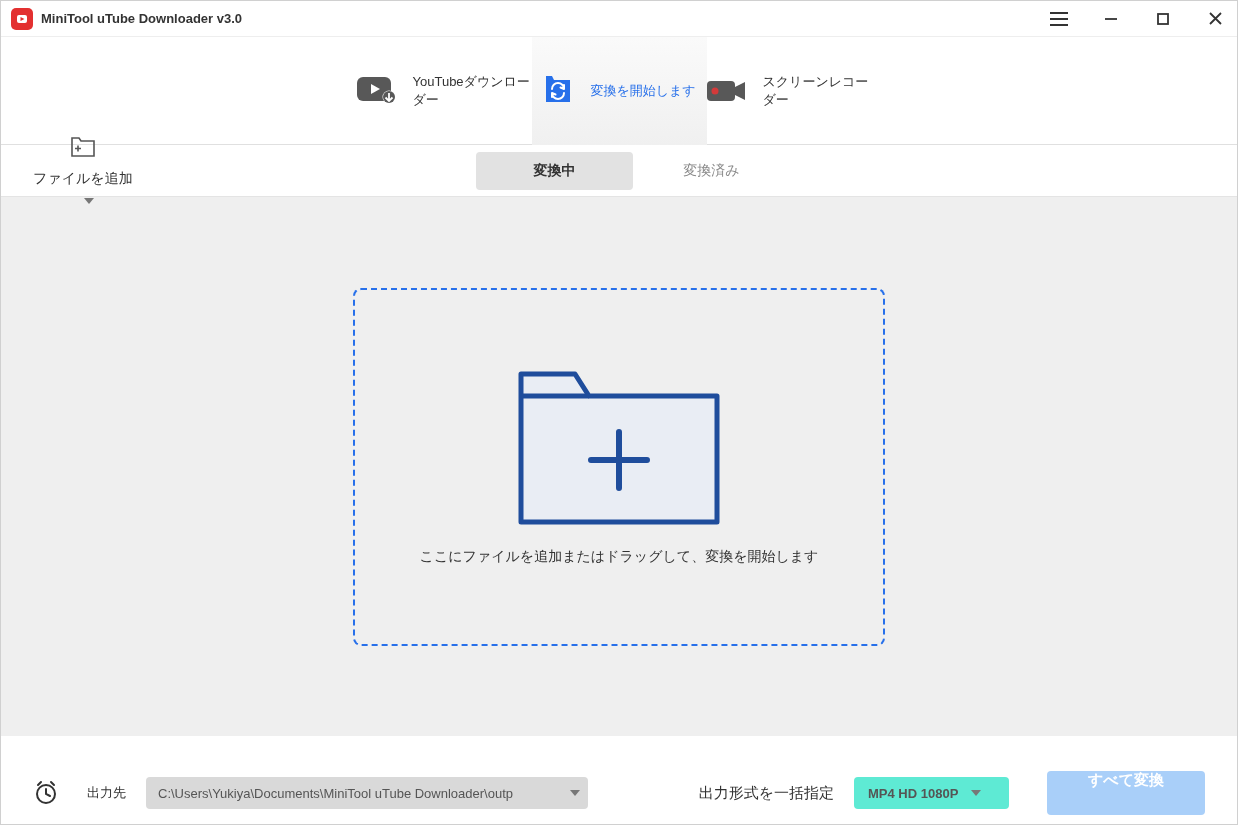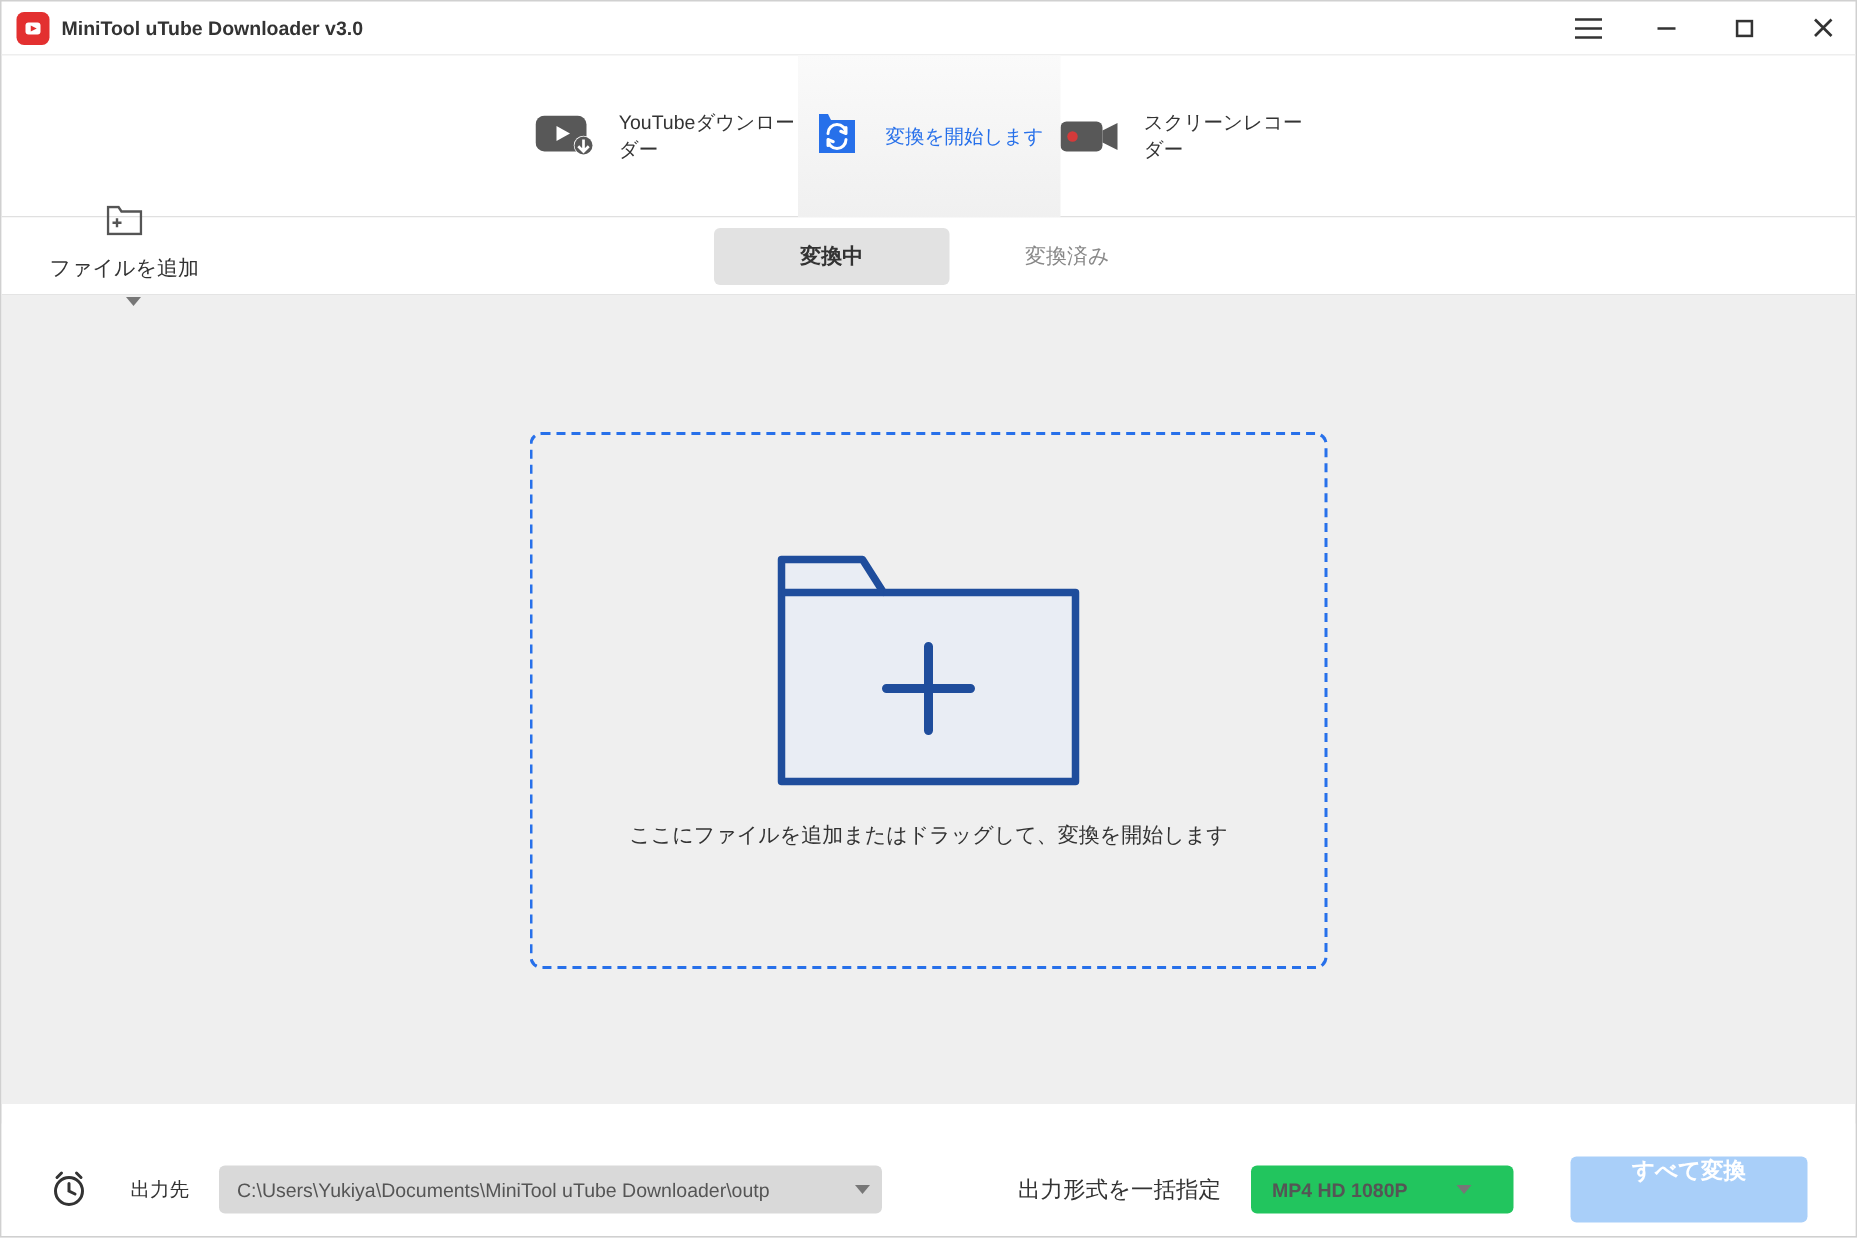--- a/index.html
+++ b/index.html
@@ -202,25 +202,25 @@
       flex: 1;
     }
     .format-label {
       font-size: 15px;
       color: #333;
     }
     .format-select {
       display: flex;
       align-items: center;
       justify-content: space-between;
-      background: #22c55e;
+      background: #5eead4;
       border-radius: 4px;
       height: 32px;
       padding: 0 28px 0 14px;
-      width: 175px;
+      width: 155px;
       font-size: 13px;
       font-weight: 600;
       color: #555;
       cursor: pointer;
     }
     .convert-all-btn {
       height: 44px;
       width: 158px;
       background: #a9cff9;
       color: #fff;

